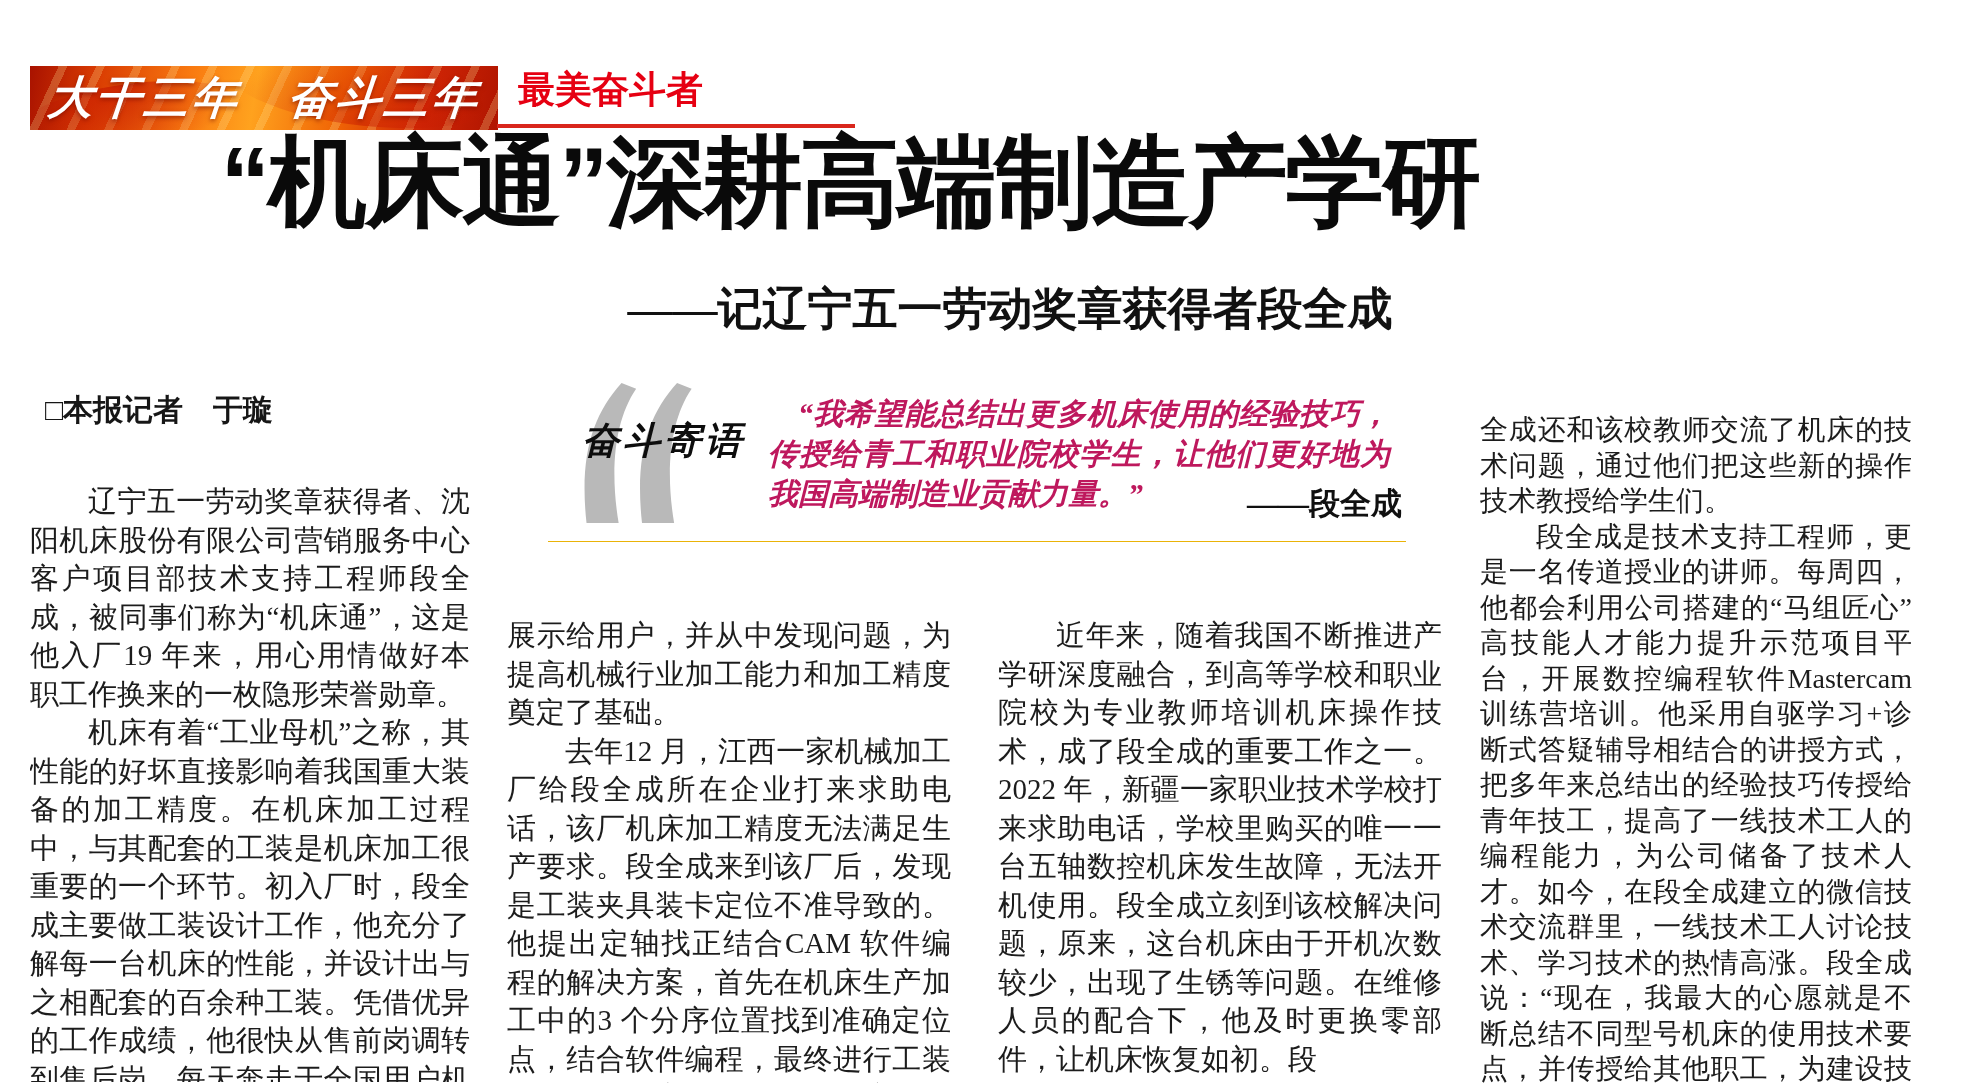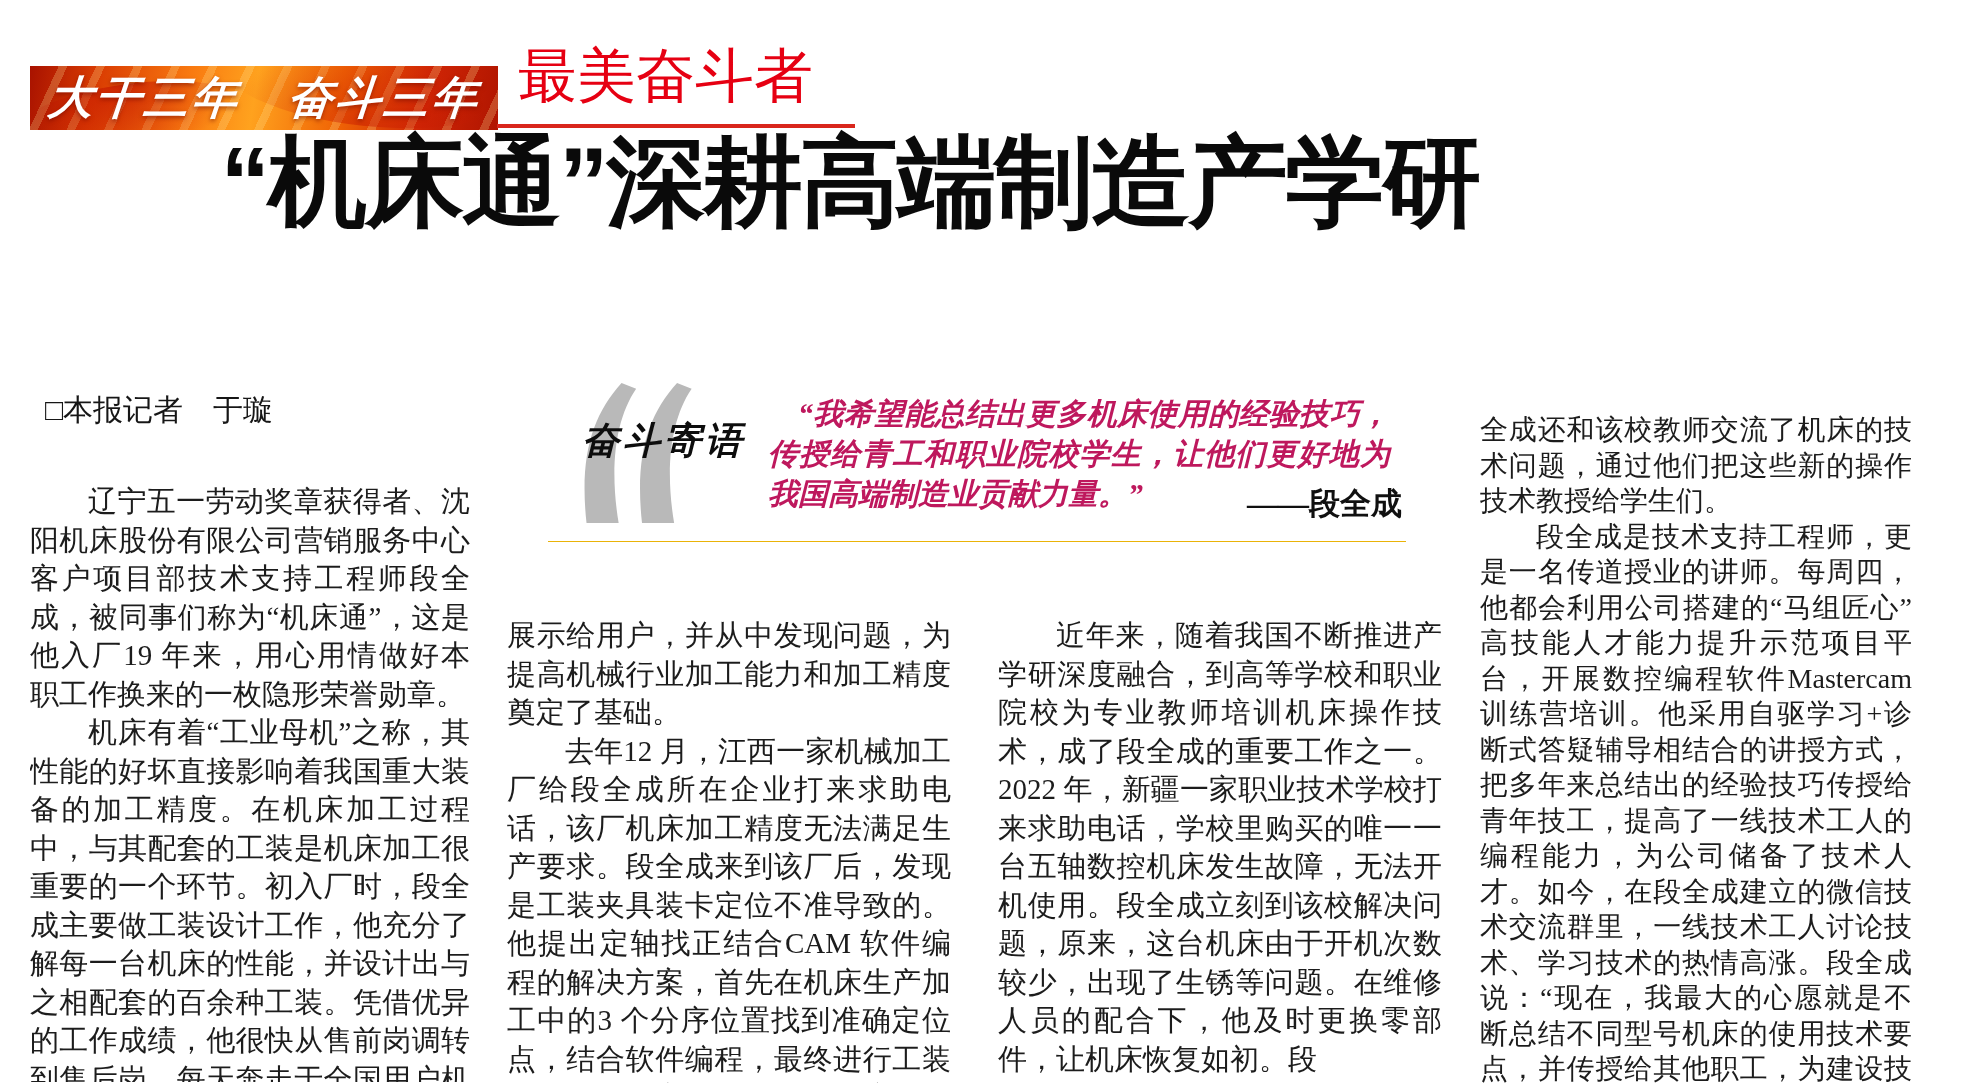--- a/index.html
+++ b/index.html
@@ -36,22 +36,22 @@
   .banner .slogan{
     position:absolute;left:0;top:0;width:100%;height:100%;
     display:flex;align-items:center;justify-content:center;
     font-size:45px;font-weight:900;font-style:italic;
     color:#ffffff;letter-spacing:3px;white-space:nowrap;
     transform:skewX(-5deg);
     text-shadow:0 2px 4px rgba(110,10,0,.55);
     font-family:"Liberation Serif","DejaVu Serif",serif;
   }
   .banner-tag{
-    position:absolute;left:518px;top:44px;
-    font-size:59px;font-weight:400;line-height:1.1;
+    position:absolute;left:518px;top:70px;
+    font-size:37px;font-weight:700;line-height:1.1;
     font-family:"Liberation Sans","DejaVu Sans",sans-serif;
     white-space:nowrap;
   }
   .red-rule{
     position:absolute;left:497px;top:124px;width:358px;height:4px;
     background:#d9261c;
   }
   
   .headline{
     position:absolute;left:30px;top:128px;width:1640px;
@@ -63,21 +63,21 @@
   .subheadline{
     position:absolute;left:230px;top:282px;width:1560px;
     text-align:center;
     font-weight:700;font-size:45px;line-height:1.2;
     color:#111;white-space:nowrap;
   }
   
   .byline{
     position:absolute;left:30px;top:390px;width:440px;
     font-family:"Liberation Sans","DejaVu Sans",sans-serif;
-    font-weight:400;font-size:30px;color:#161616;padding-left:15px;
+    font-weight:700;font-size:30px;color:#161616;padding-left:15px;
   }
   
   .quotebox{
     position:absolute;left:548px;top:356px;width:858px;height:185px;
     border-bottom:1px solid #eab308;
   }
   .quotebox .qmark{position:absolute;left:10px;top:24px;}
   .quotebox .qlabel{
     position:absolute;left:34px;top:60px;
     font-size:37px;font-weight:900;font-style:italic;color:#0d0d0d;
@@ -115,20 +115,21 @@
   <div class="banner">
     <div class="rays"></div>
     <div class="ribbon1"></div>
     <div class="ribbon2"></div>
     <div class="slogan">大干三年　奋斗三年</div>
   </div>
   <div class="banner-tag" style="color:#e60012;">最美奋斗者</div>
   <div class="red-rule"></div>
 
   <div class="headline">“机床通”深耕高端制造产学研</div>
+  <div class="subheadline">——记辽宁五一劳动奖章获得者段全成</div>
 
   <div class="byline">□本报记者　于璇</div>
 
   <div class="quotebox">
     <span class="qmark">
       <svg width="168" height="146" viewBox="0 0 100 100" aria-hidden="true">
         <path d="M36 2 C16 24, 7 52, 12 98 L34 98 C28 62, 31 28, 46 6 Z" fill="#b9b9b9"></path>
         <path d="M74 2 C54 24, 45 52, 50 98 L72 98 C66 62, 69 28, 84 6 Z" fill="#b9b9b9"></path>
       </svg>
     </span>

